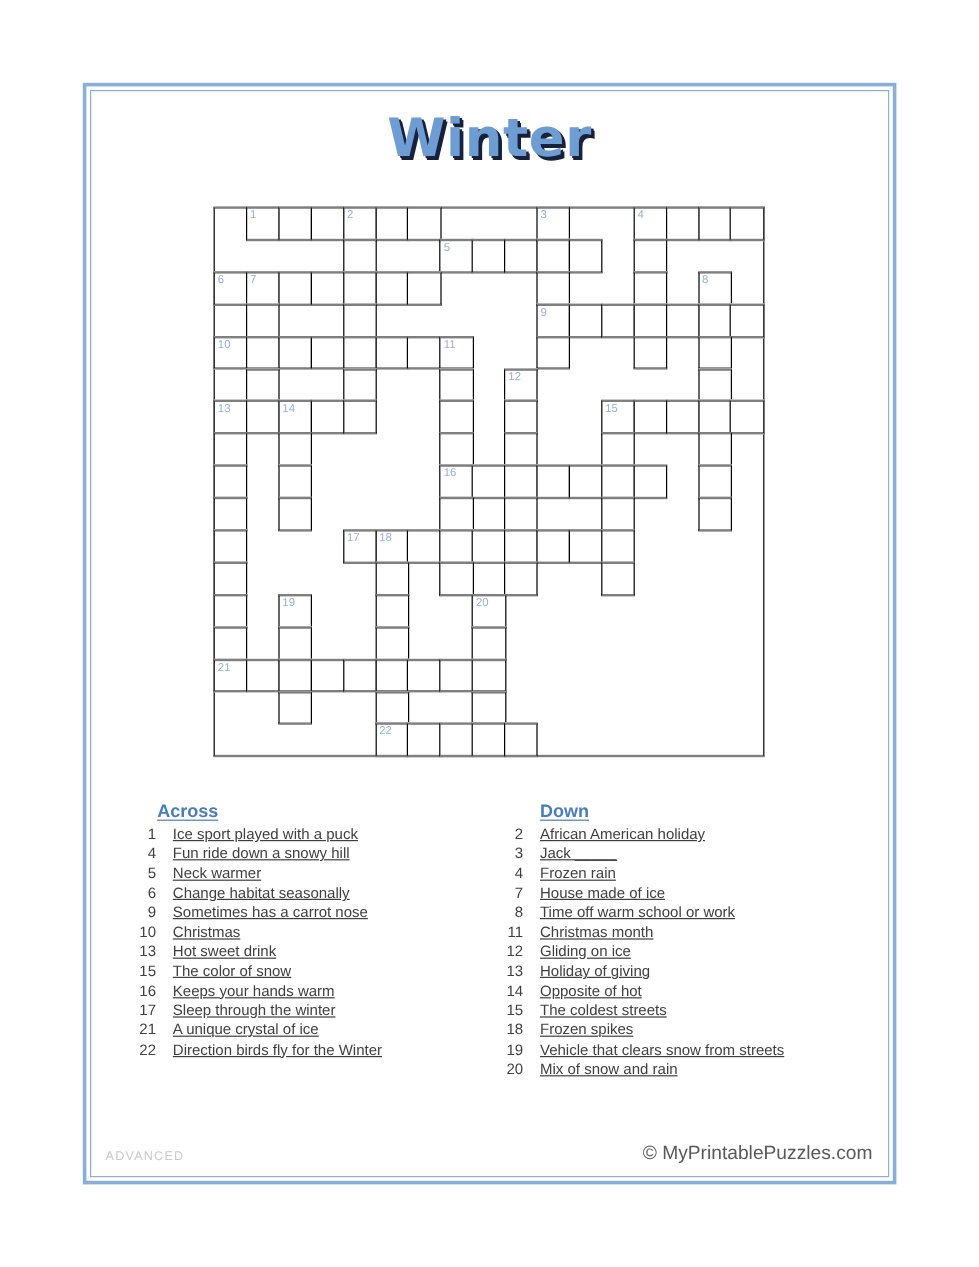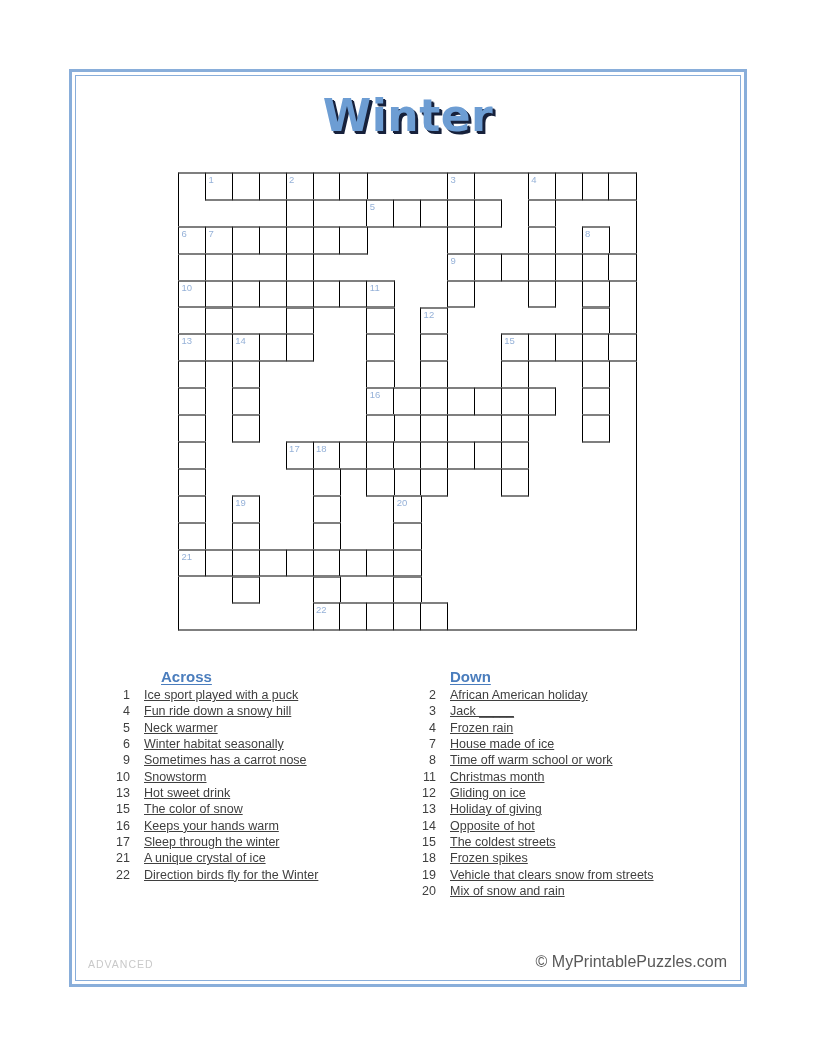--- a/index.html
+++ b/index.html
@@ -191,45 +191,45 @@
       <span class="cellnum" style="left: 326.3px; top: 164.4px;">15</span>
       <span class="cellnum" style="left: 191.8px; top: 218.2px;">16</span>
       <span class="cellnum" style="left: 111.1px; top: 272px;">17</span>
       <span class="cellnum" style="left: 138px; top: 272px;">18</span>
       <span class="cellnum" style="left: 57.3px; top: 325.8px;">19</span>
       <span class="cellnum" style="left: 218.7px; top: 325.8px;">20</span>
       <span class="cellnum" style="left: 3.5px; top: 379.6px;">21</span>
       <span class="cellnum" style="left: 138px; top: 433.4px;">22</span>
     </div>
 
-  <div class="clue-heading" style="left:161px;top:668px;">Across</div>
+  <div class="clue-heading" style="left:131px;top:668px;">Across</div>
   <ul class="clue-list" style="left:108px;top:687px;">
       <li class="clue-row">
         <span class="clue-num">1</span>
         <span class="clue-text">Ice sport played with a puck</span>
       </li>
       <li class="clue-row">
         <span class="clue-num">4</span>
         <span class="clue-text">Fun ride down a snowy hill</span>
       </li>
       <li class="clue-row">
         <span class="clue-num">5</span>
         <span class="clue-text">Neck warmer</span>
       </li>
       <li class="clue-row">
         <span class="clue-num">6</span>
-        <span class="clue-text">Winter habitat seasonally</span>
+        <span class="clue-text">Change habitat seasonally</span>
       </li>
       <li class="clue-row">
         <span class="clue-num">9</span>
         <span class="clue-text">Sometimes has a carrot nose</span>
       </li>
       <li class="clue-row">
         <span class="clue-num">10</span>
-        <span class="clue-text">Snowstorm</span>
+        <span class="clue-text">Christmas</span>
       </li>
       <li class="clue-row">
         <span class="clue-num">13</span>
         <span class="clue-text">Hot sweet drink</span>
       </li>
       <li class="clue-row">
         <span class="clue-num">15</span>
         <span class="clue-text">The color of snow</span>
       </li>
       <li class="clue-row">

